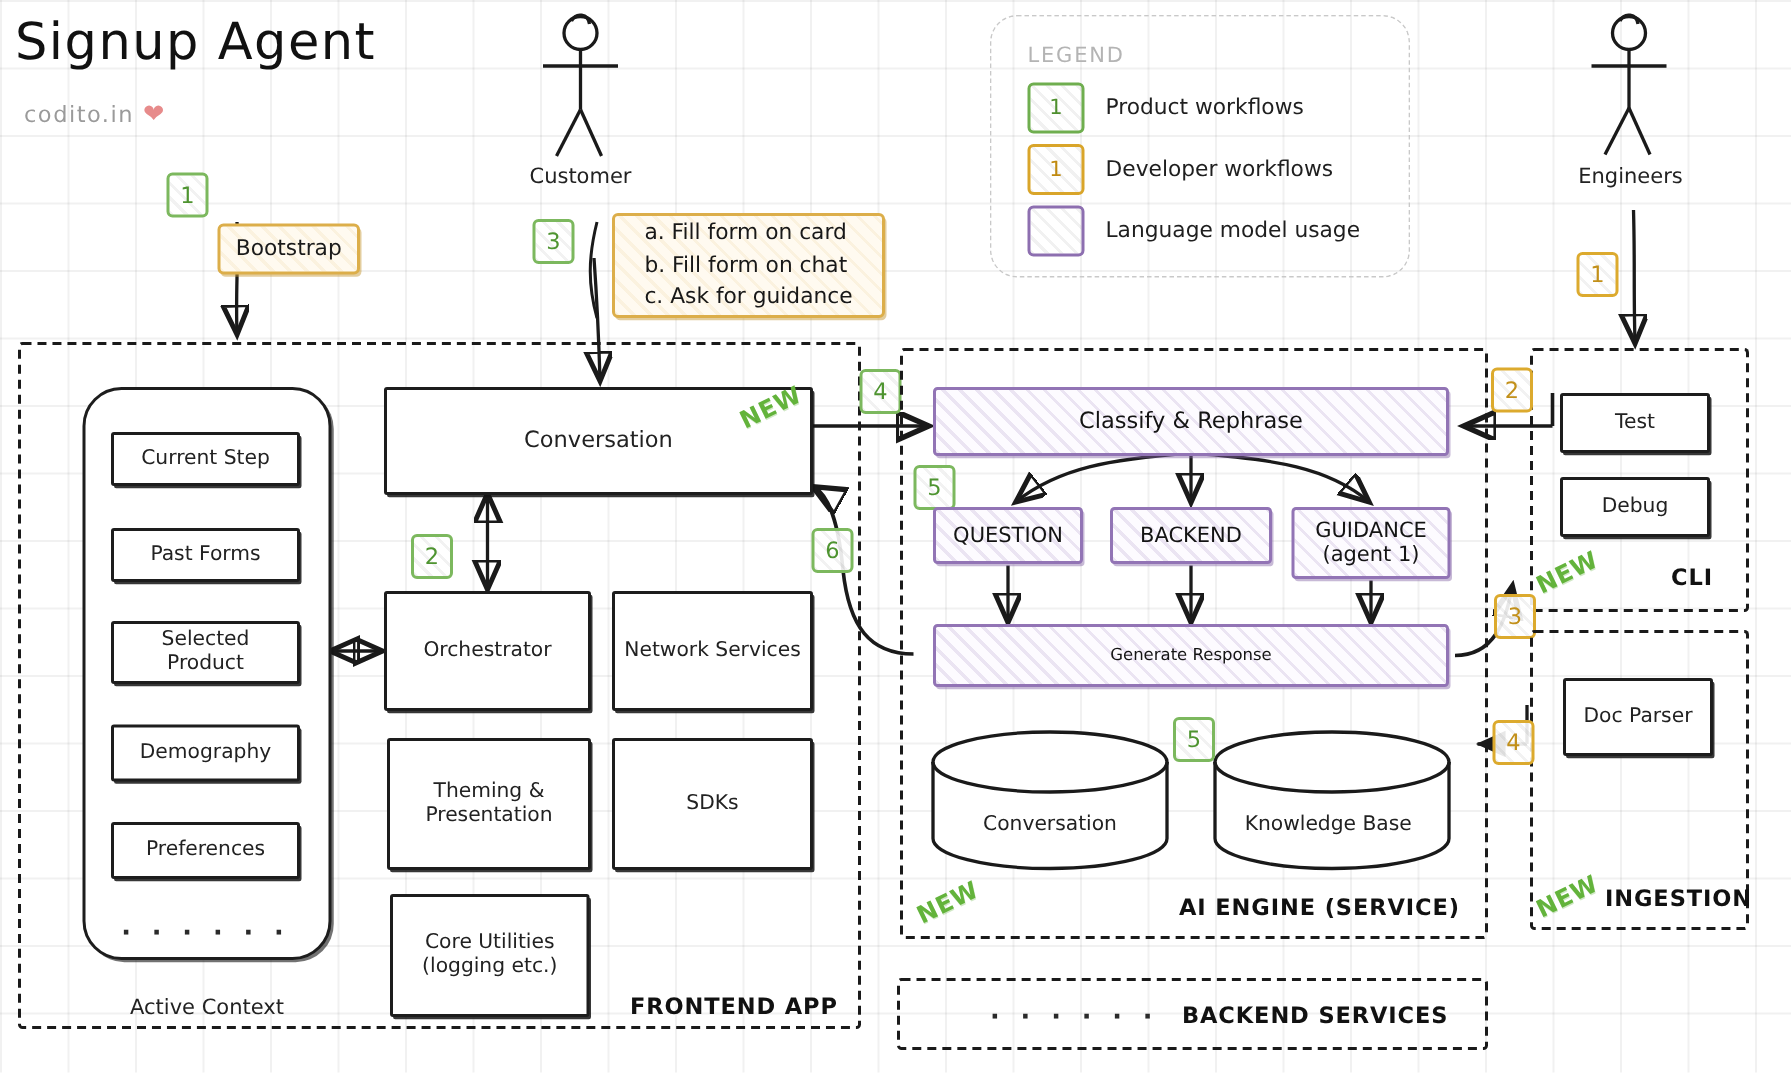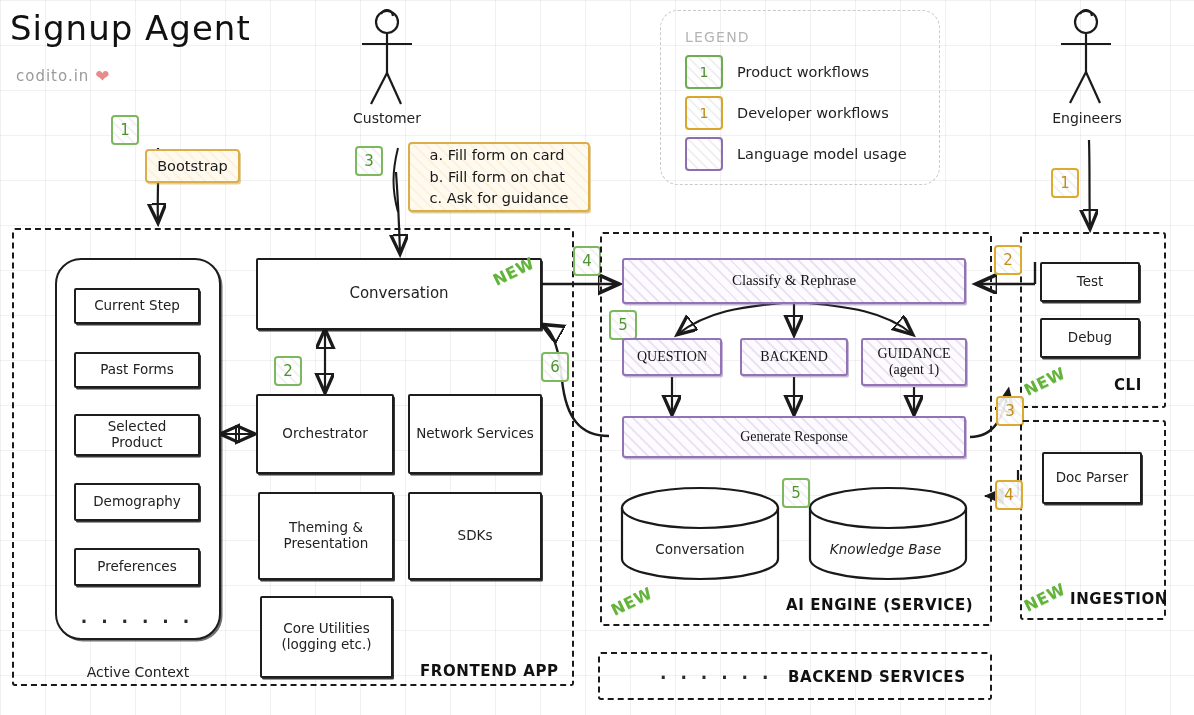--- a/index.html
+++ b/index.html
@@ -88,21 +88,20 @@
   .note .lbl{font-size:14.5px;color:#1b1b1b;}
   .note-list{font-size:14.5px;line-height:1.45;color:#181818;text-align:left;padding:5px 10px;}
 
   
   .lm{
     border:2.2px solid #9274b5;border-radius:3px;
     background-color:#fdfbff;
     background-image:repeating-linear-gradient(45deg, rgba(146,116,181,0.17) 0 2px, transparent 2px 8px);
     display:flex;align-items:center;justify-content:center;
     box-shadow:1.5px 2px 0 -0.5px rgba(130,100,165,0.45);
-    font-family:Liberation Serif, serif;
   }
   .lm .lbl{font-size:14px;color:#141414;}
 
   
   .newstamp{
     font-size:16px;font-weight:bold;color:#63b33b;letter-spacing:0.5px;
     transform:rotate(-26deg);transform-origin:center;
     text-shadow:0 1px 0 rgba(120,190,90,0.35);
   }
 
@@ -291,26 +290,26 @@
     <span class="lbl">QUESTION</span>
   </div>
   <div class="abs lm" style="left:740px;top:338px;width:108px;height:38px;">
     <span class="lbl">BACKEND</span>
   </div>
   <div class="abs lm" style="left:861px;top:338px;width:106px;height:48px;">
     <span class="lbl lbl-sm">GUIDANCE (agent 1)</span>
   </div>
 
   <div class="abs lm" style="left:622px;top:416px;width:344px;height:42px;">
-    <span class="lbl" style="font-size:14px;">Generate Response</span>
+    <span class="lbl" style="font-size:11px;">Generate Response</span>
   </div>
 
   <div class="abs badge b-green" style="left:782px;top:478px;">5</div>
   <div class="abs lbl" style="left:622px;top:542px;width:156px;">Conversation</div>
-  <div class="abs lbl" style="left:810px;top:542px;width:151px;font-style:italic;">Knowledge Base</div>
+  <div class="abs lbl" style="left:810px;top:542px;width:151px;">Knowledge Base</div>
 
   <div class="abs dashed" style="left:1020px;top:232px;width:146px;height:176px;"></div>
   <div class="abs box" style="left:1040px;top:262px;width:100px;height:40px;">
     <span class="lbl">Test</span>
   </div>
   <div class="abs box" style="left:1040px;top:318px;width:100px;height:40px;">
     <span class="lbl">Debug</span>
   </div>
   <div class="abs sectiontitle" style="left:1114px;top:376px;">CLI</div>
   <div class="abs newstamp" style="left:1023px;top:372px;">NEW</div>

